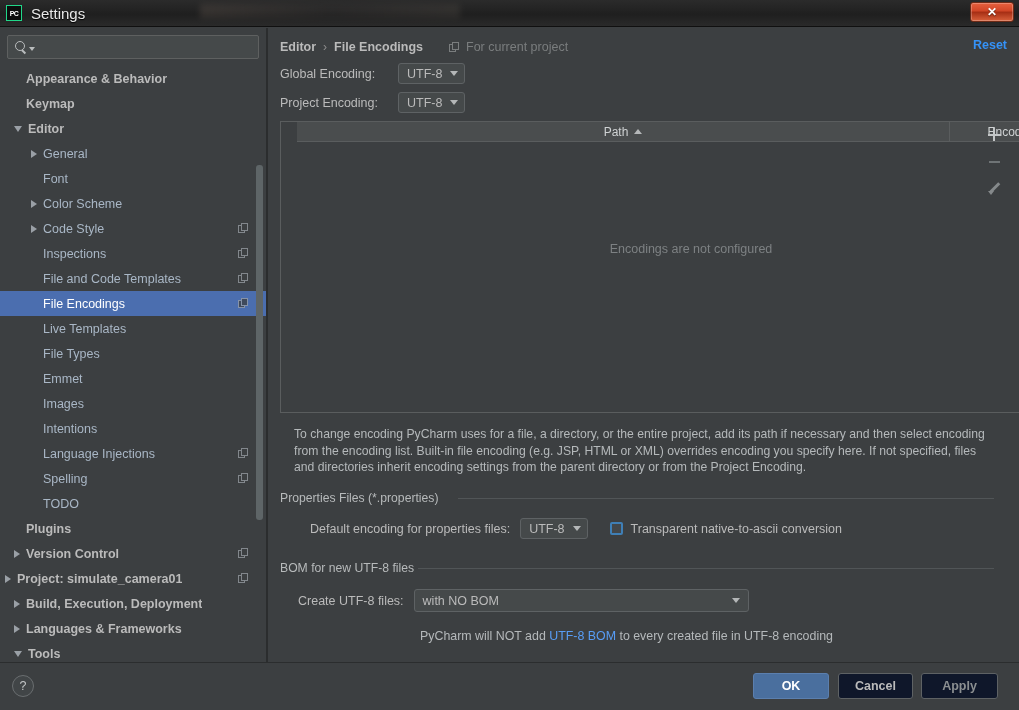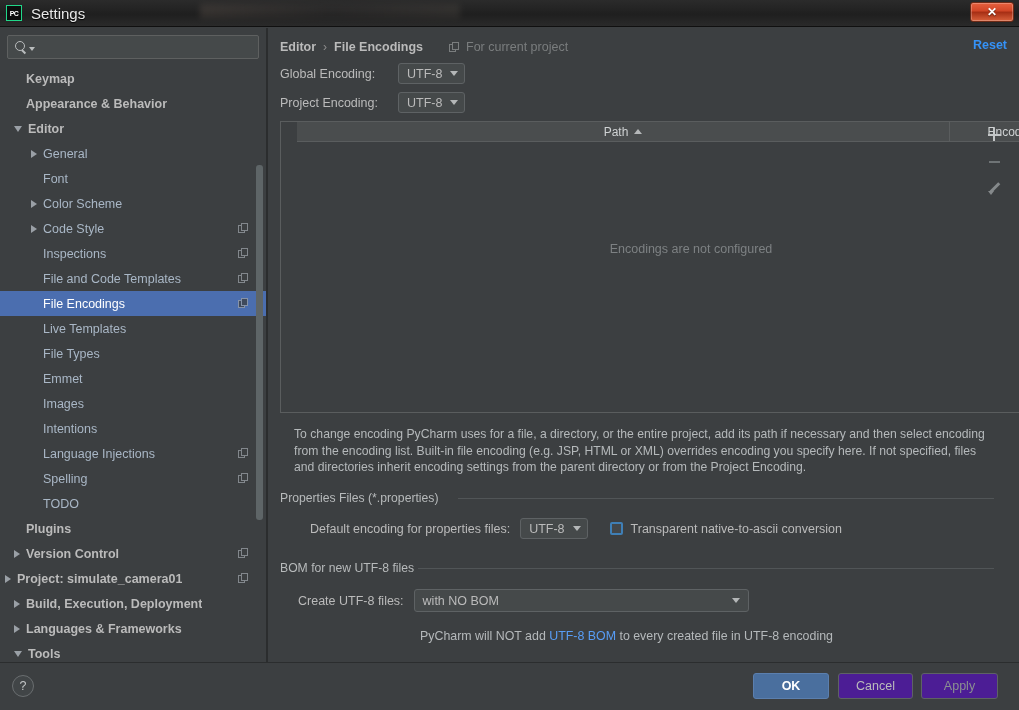--- a/index.html
+++ b/index.html
@@ -241,22 +241,22 @@
   .help-btn {
     position: absolute; left: 12px; top: 12px; width: 22px; height: 22px;
     border: 1px solid #6a6e70; border-radius: 50%;
     color: #c3c6c7; font-size: 12.5px;
     display: flex; align-items: center; justify-content: center;
     background: #414547;
   }
   .btn {
     position: absolute; top: 10px; height: 26px;
     border: 1px solid #5e6264; border-radius: 3px;
-    background: #4c1d95; color: #bbbbbb; font-size: 12.5px;
-    display: flex; align-items: center; justify-content: center;
+    background: #0f172a; color: #bbbbbb; font-size: 12.5px;
+    display: flex; align-items: center; justify-content: center; font-weight: bold;
   }
   .btn.primary {
     background: #4a6f9e; border-color: #5b7fae; color: #ffffff; font-weight: bold;
   }
   .btn.disabled { color: #8b8f91; }
 </style>
 </head>
 <body>
 
 <div class="window">
@@ -271,25 +271,25 @@
   <div class="sidebar">
     <div class="search-wrap">
       <div class="search-box">
         <span class="search-icon"></span>
         <span class="search-caret"></span>
       </div>
     </div>
     <div class="tree" id="tree">
         <div class="tree-row top" style="padding-left: 14px;">
           <span class="arrow none"></span>
+          <span class="tree-label">Appearance &amp; Behavior</span>
+        </div>
+        <div class="tree-row top" style="padding-left: 14px;">
+          <span class="arrow none"></span>
           <span class="tree-label">Keymap</span>
-        </div>
-        <div class="tree-row top" style="padding-left: 14px;">
-          <span class="arrow none"></span>
-          <span class="tree-label">Appearance &amp; Behavior</span>
         </div>
         <div class="tree-row top" style="padding-left: 14px;">
           <span class="arrow expanded"></span>
           <span class="tree-label">Editor</span>
         </div>
         <div class="tree-row child" style="padding-left: 31px;">
           <span class="arrow collapsed"></span>
           <span class="tree-label">General</span>
         </div>
         <div class="tree-row child" style="padding-left: 31px;">

